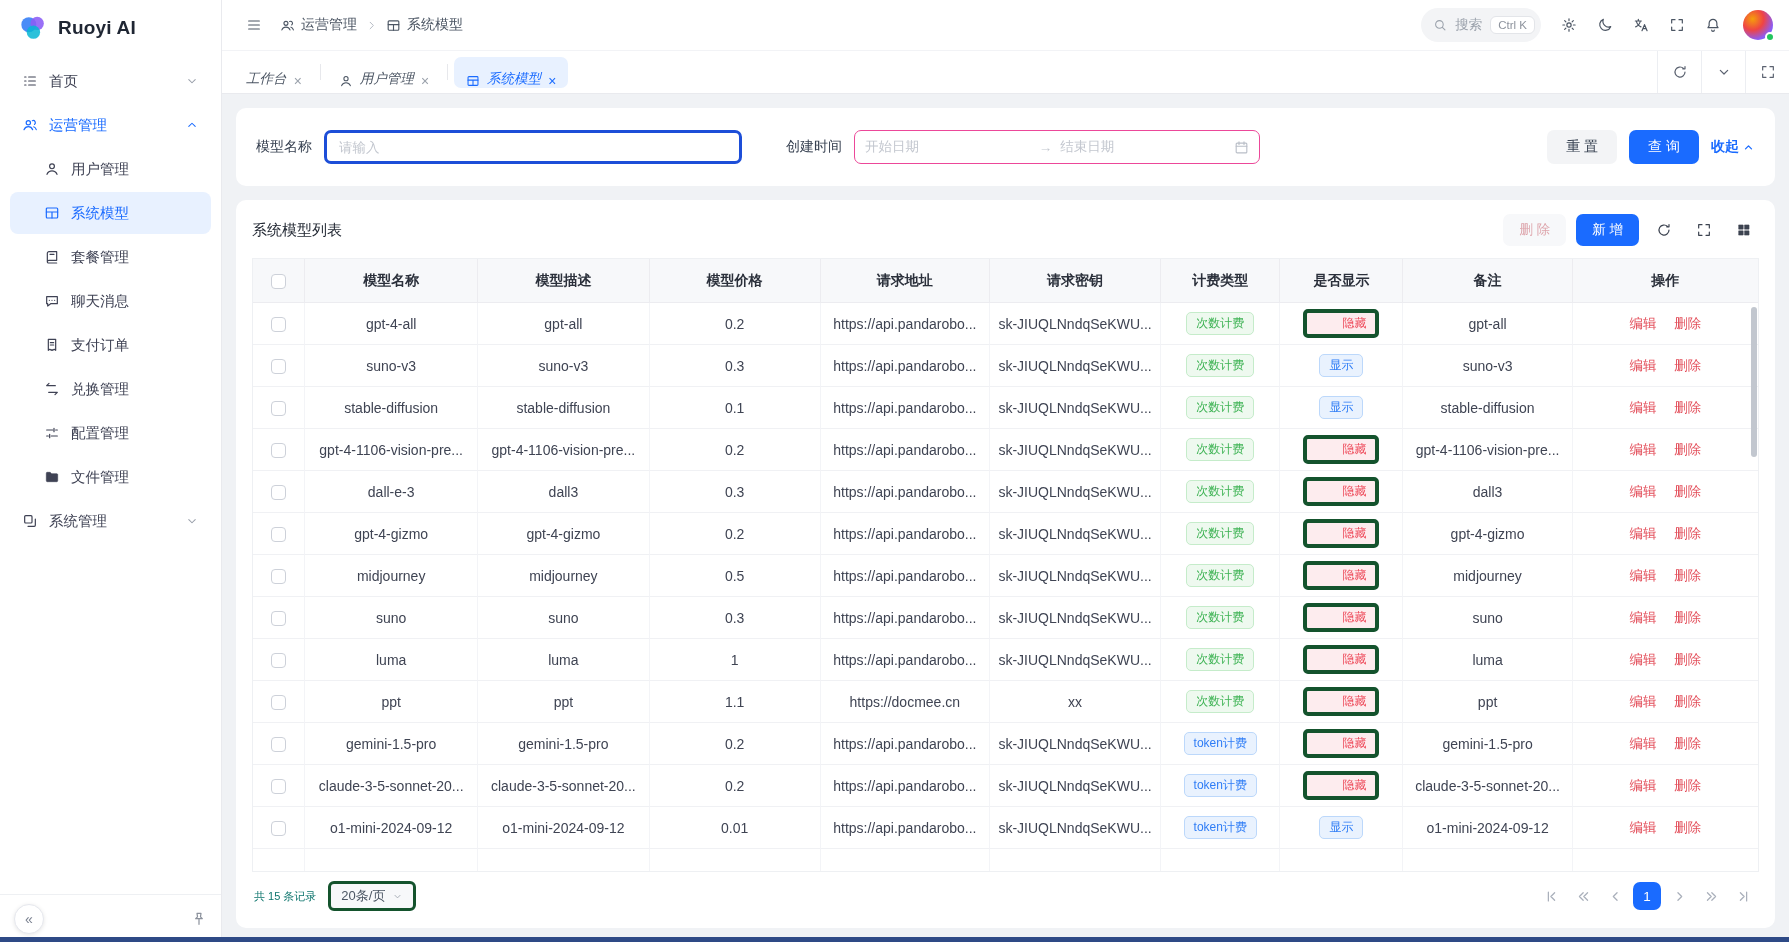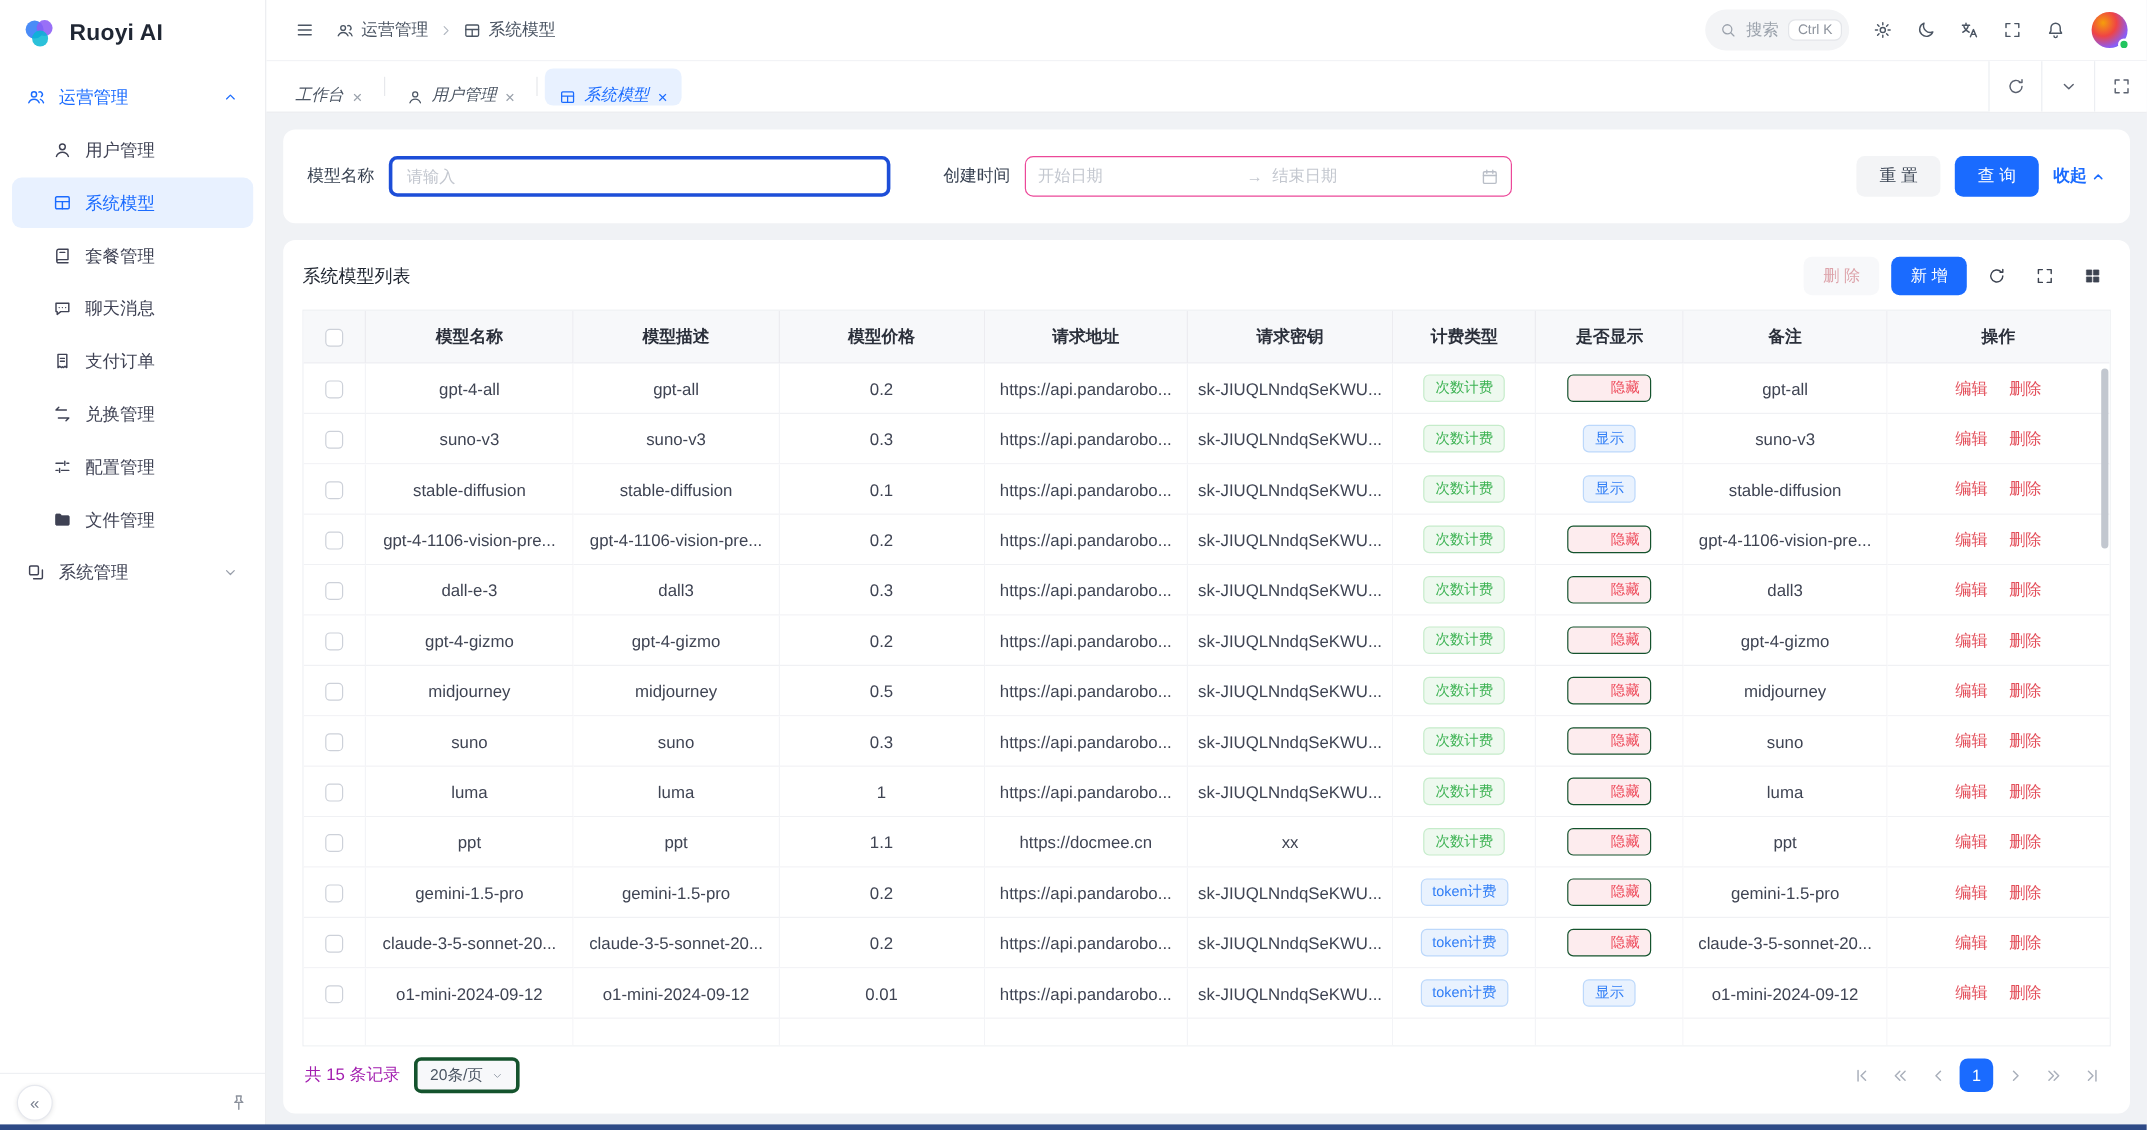--- a/index.html
+++ b/index.html
@@ -103,28 +103,28 @@
   th:last-child { border-right:none; }
   td { height:42px; font-size:14px; color:#3f4453; text-align:center; border-bottom:1px solid #f0f1f4;
     border-right:1px solid #f3f4f7; padding:0 8px; white-space:nowrap; overflow:hidden;
     text-overflow:ellipsis; background:#fff; }
   td:last-child { border-right:none; }
   .checkbox { width:15px; height:15px; border:1.5px solid #cdd1d9; border-radius:4px;
     display:inline-block; background:#fff; vertical-align:middle; cursor:pointer; }
   .tag { display:inline-block; font-size:12px; padding:3px 9px; border-radius:5px; line-height:1.25; }
   .tag-green { color:var(--tag-green,#3eb354); background:var(--tag-green-bg,#eef9ef); border:1px solid #c5ecca; }
   .tag-blue  { color:var(--tag-blue,#2f7df6);  background:var(--tag-blue-bg,#e9f2fe);  border:1px solid #bcd8fb; }
-  .tag-red   { color:var(--tag-red,#ee4a5a);   background:var(--tag-red-bg,#fdecee);   border:1px solid #14532d;padding-left:35px; }
+  .tag-red   { color:var(--tag-red,#ee4a5a);   background:var(--tag-red-bg,#fdecee);   border:4px solid #14532d;padding-left:35px; }
   .op-link { color:var(--danger,#e34d59); font-size:13.5px; cursor:pointer; margin:0 7px; text-decoration:none; }
   .vscroll { position:absolute; top:46px; right:1px; width:7px; bottom:2px; }
   .vscroll .thumb { position:absolute; top:2px; right:0; width:6px; height:150px; border-radius:3px; background:#c2c7cf; }
 
   
   .pagination { height:48px; display:flex; align-items:center; gap:12px; padding:0 2px; }
-  .total-text { font-size:14px; color:#a21caf; }
+  .total-text { font-size:11px; color:#0f766e; }
   .page-size { height:30px; display:flex; align-items:center; gap:7px; padding:0 10px;
     background:#f7f8fa; border:3px solid #14532d; border-radius:6px; font-size:13px; color:#4b5563; cursor:pointer; }
   .page-size .ic { width:11px; height:11px; color:#9aa1ab; }
   .pager { margin-left:auto; display:flex; align-items:center; gap:4px; }
   .pg { width:28px; height:28px; display:flex; align-items:center; justify-content:center;
     color:#aab0bb; background:transparent; border:none; border-radius:7px; cursor:pointer; }
   .pg .ic { width:15px; height:15px; stroke-width:2; }
   .pg.active { background:var(--accent,#1a6bff); color:#fff; font-size:13.5px; }
 
   .bottom-strip { position:absolute; left:0; right:0; bottom:0; height:5px; background:#2e4a86; }
@@ -251,20 +251,29 @@
     <div class="logo">
       <svg class="logo-mark" viewBox="0 0 36 36">
         <circle cx="13" cy="14" r="9" fill="#3b82f6" opacity="0.92"></circle>
         <circle cx="23" cy="12.5" r="8" fill="#8b5cf6" opacity="0.88"></circle>
         <circle cx="18.5" cy="23" r="8" fill="#06b6d4" opacity="0.85"></circle>
       </svg>
       <span class="app-title">Ruoyi AI</span>
     </div>
 
     <nav class="menu">
+      <div class="menu-item">
+        <svg class="ic">
+            <use href="#i-home"></use>
+          </svg>
+        <span class="label">首页</span>
+        <svg class="ic chev">
+            <use href="#i-chev-d"></use>
+          </svg>
+      </div>
 
       <div class="menu-item parent-active">
         <svg class="ic">
             <use href="#i-users"></use>
           </svg>
         <span class="label">运营管理</span>
         <svg class="ic chev">
             <use href="#i-chev-u"></use>
           </svg>
       </div>

